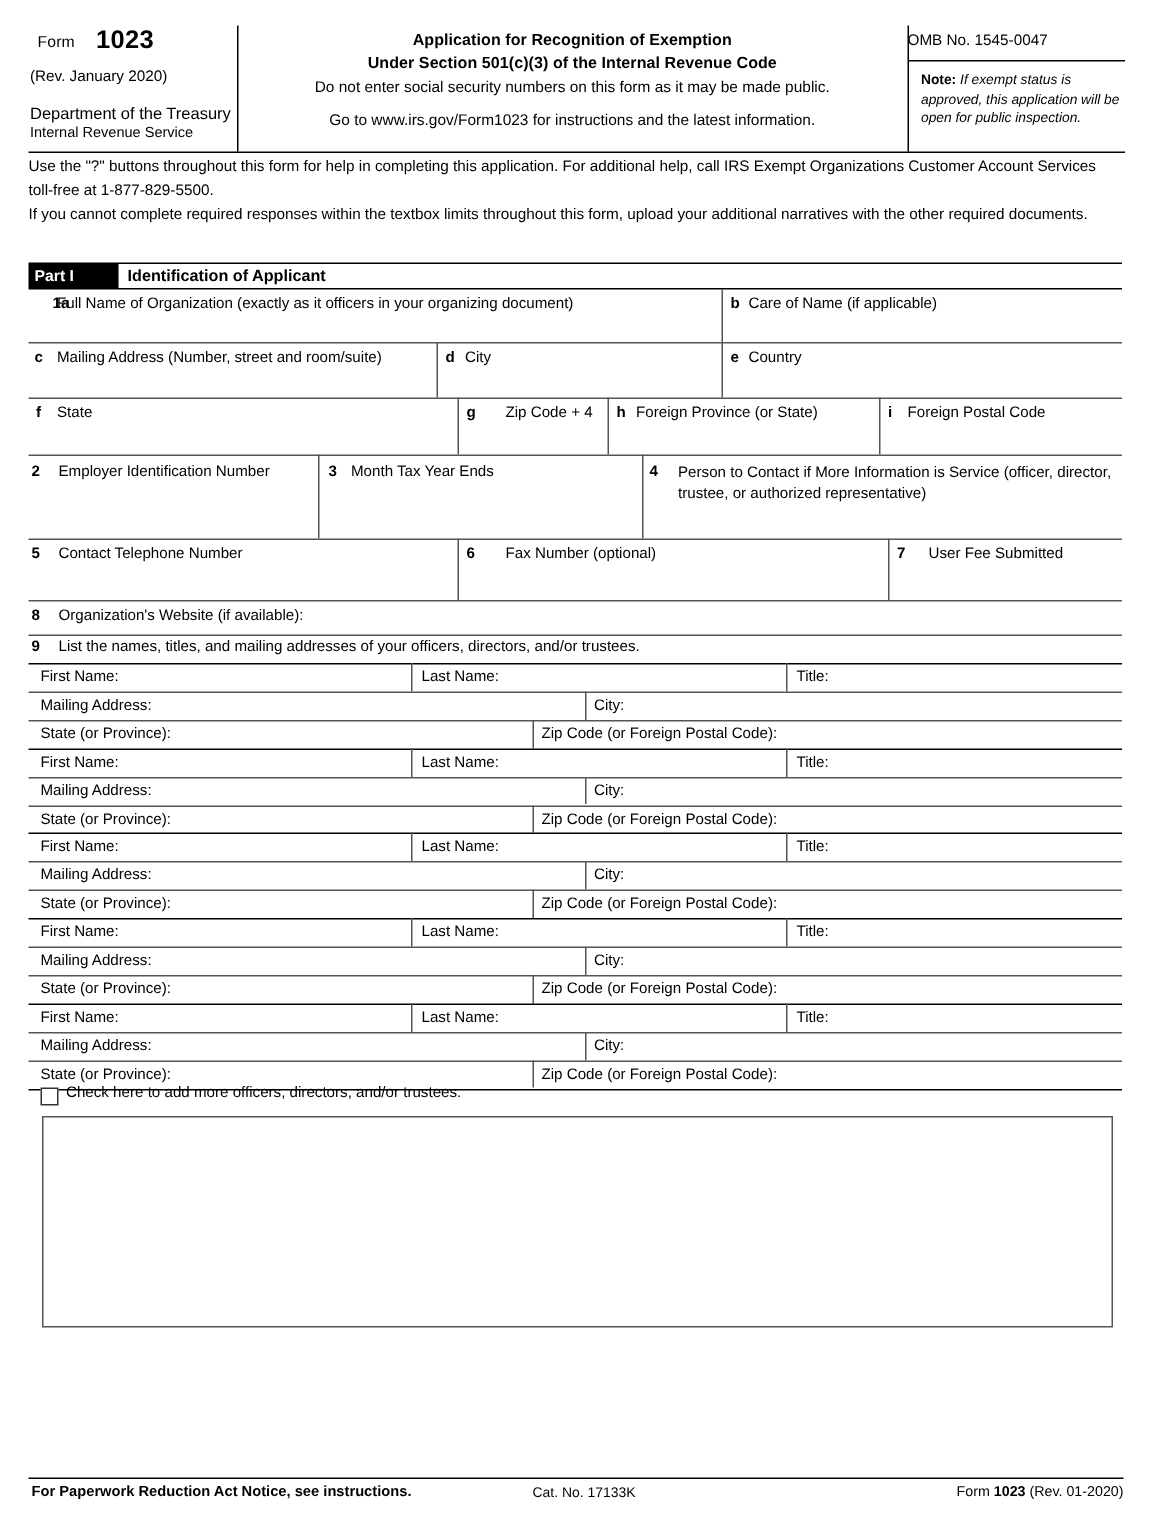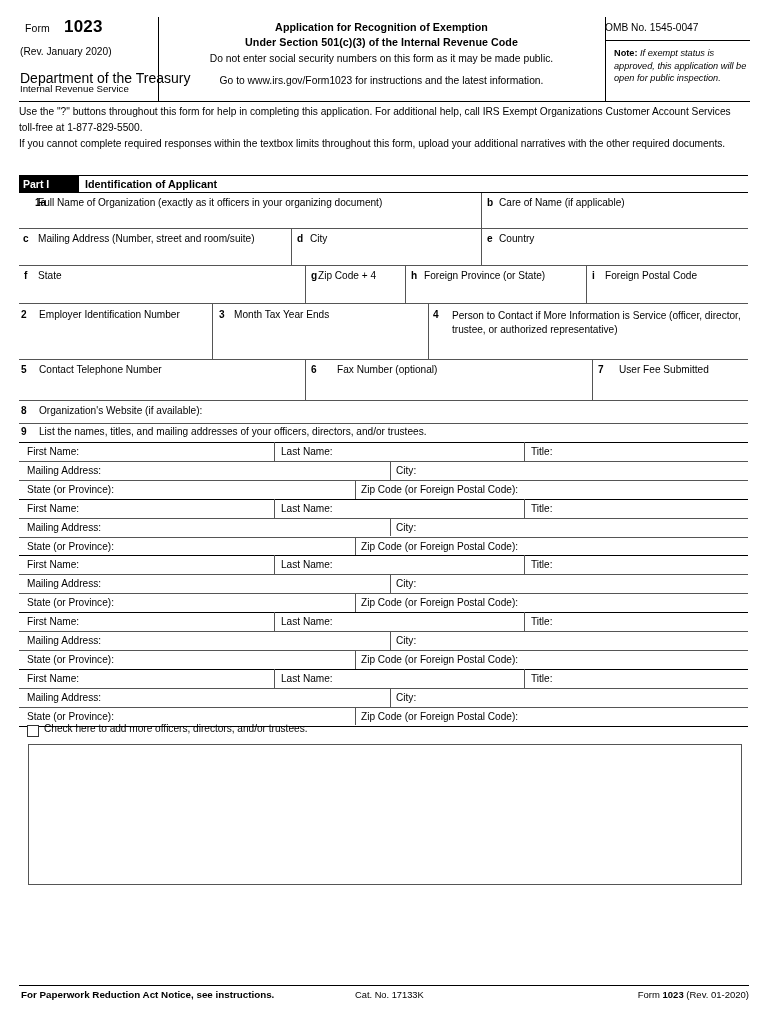--- a/index.html
+++ b/index.html
@@ -58,21 +58,21 @@
   .rev-line {
     position: absolute;
     left: 1px;
     top: 30px;
     font-size: 10.2px;
   }
   .dept-line1 {
     position: absolute;
     left: 1px;
     top: 54px;
-    font-size: 14px;
+    font-size: 11px;
     text-align: right;
   }
   .dept-line2 {
     position: absolute;
     left: 1px;
     top: 67px;
     font-size: 9.7px;
   }
 
   .title-block {
@@ -355,21 +355,21 @@
   <span class="cell-label" style="left:499px; top:233px;">Country</span>
 
   <div class="hline" style="left:19px; top:265px; width:729px;"></div>
 
   <div class="vline" style="left:305px; top:265px; height:38px;"></div>
   <div class="vline" style="left:405px; top:265px; height:38px;"></div>
   <div class="vline" style="left:586px; top:265px; height:38px;"></div>
   <span class="cell-num" style="left:24px; top:270px;">f</span>
   <span class="cell-label" style="left:38px; top:270px;">State</span>
   <span class="cell-num" style="left:311px; top:270px;">g</span>
-  <span class="cell-label" style="left:318px; top:270px;">Zip Code + 4</span>
+  <span class="cell-label" style="left:337px; top:270px;">Zip Code + 4</span>
   <span class="cell-num" style="left:411px; top:270px;">h</span>
   <span class="cell-label" style="left:424px; top:270px;">Foreign Province (or State)</span>
   <span class="cell-num" style="left:592px; top:270px;">i</span>
   <span class="cell-label" style="left:605px; top:270px;">Foreign Postal Code</span>
 
   <div class="hline" style="left:19px; top:303px; width:729px;"></div>
 
   <div class="vline" style="left:212px; top:303px; height:56px;"></div>
   <div class="vline" style="left:428px; top:303px; height:56px;"></div>
   <span class="cell-num" style="left:21px; top:309px;">2</span>

